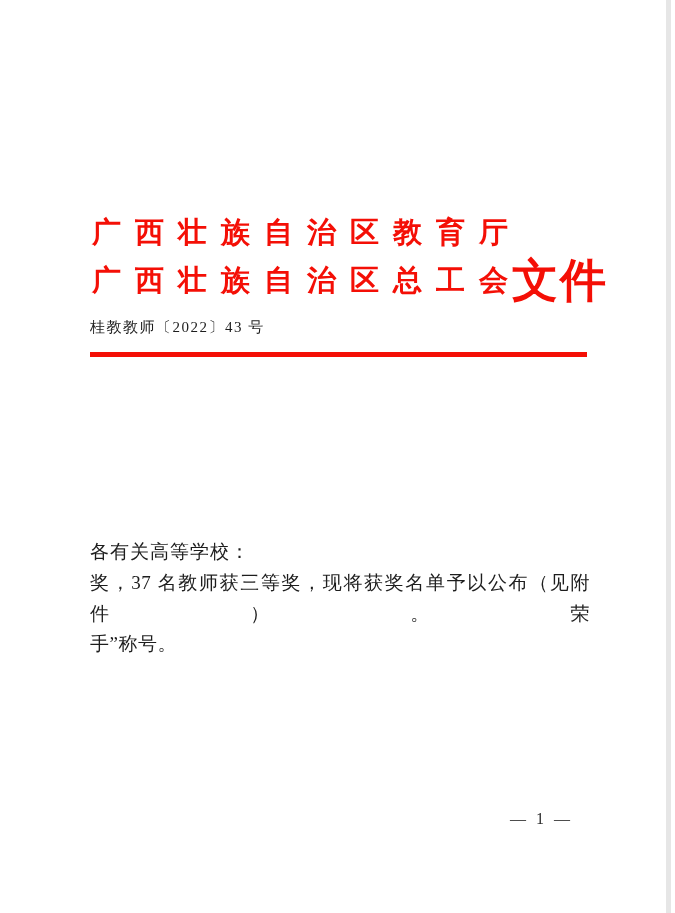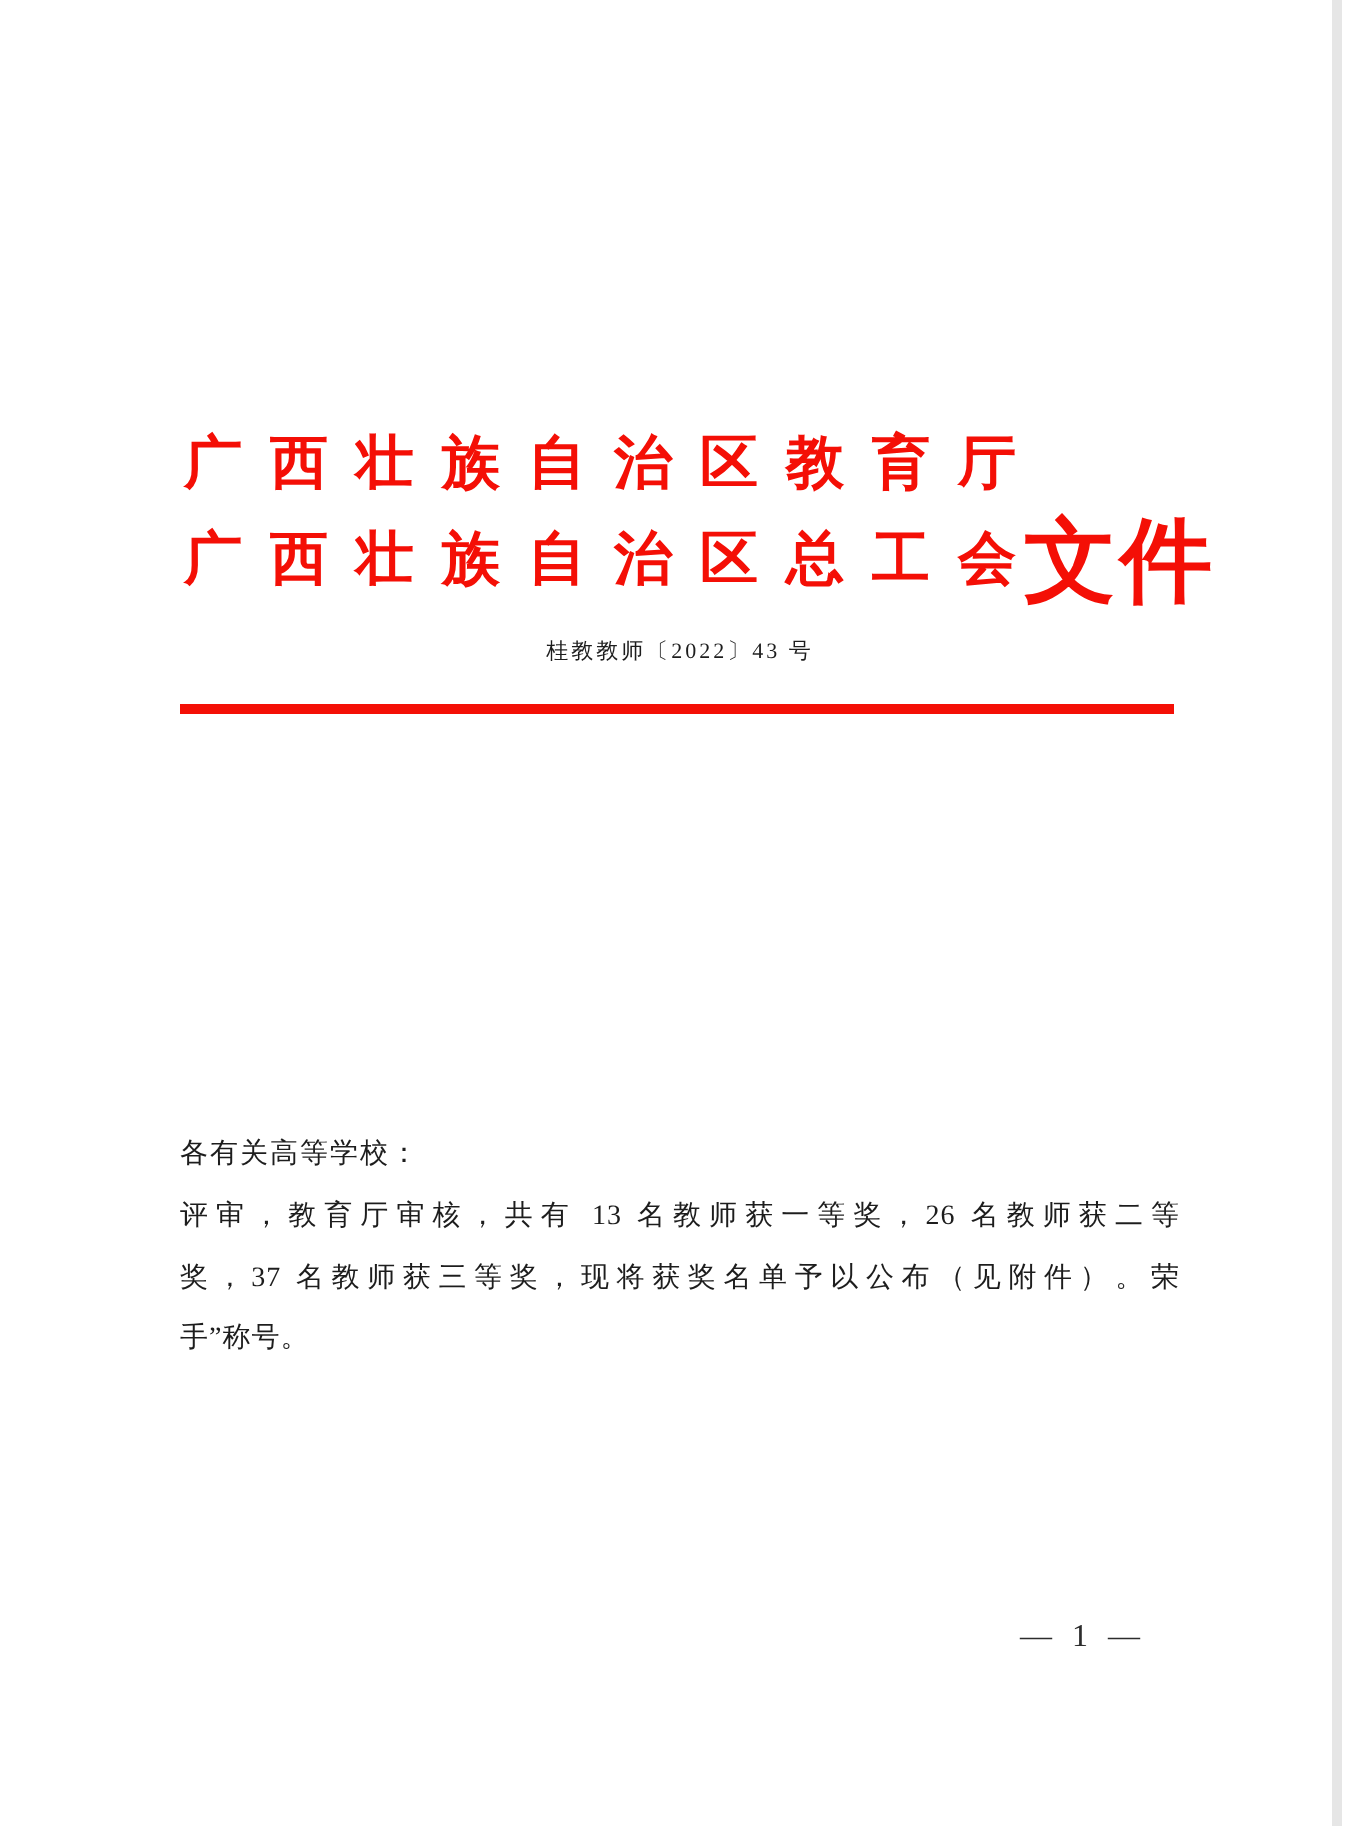--- a/index.html
+++ b/index.html
@@ -51,22 +51,21 @@
     letter-spacing: 2px;
     margin-left: 2px;
     white-space: nowrap;
   }
   
   .doc-number {
     position: absolute;
     top: 318px;
     left: 90px;
     width: 500px;
-    text-align: center;
-    font-size: 11px;
+    font-size: 15px;
     letter-spacing: 1.5px;
   }
   
   .red-rule {
     position: absolute;
     top: 352px;
     left: 90px;
     width: 497px;
     height: 5px;
     background: var(--accent-red, #f40f06);
@@ -82,23 +81,22 @@
     font-size: 27px;
     line-height: 38px;
     letter-spacing: 1px;
   }
   
   .body-block {
     position: absolute;
     top: 537px;
     left: 90px;
     width: 500px;
-    font-size: 14px;
+    font-size: 19px;
     line-height: 30.8px;
-    margin-top: 26px;
   }
   .salutation {
     text-align: left;
     letter-spacing: 1px;
   }
   .body-line {
     text-align: justify;
     text-align-last: justify;
     letter-spacing: 0.5px;
   }
@@ -134,21 +132,20 @@
     <div class="doc-type">文件</div>
   </div>
 
   <div class="doc-number">桂教教师〔2022〕43 号</div>
 
   <div class="red-rule"></div>
 
 
   <div class="body-block">
     <div class="salutation">各有关高等学校：</div>
-    <div class="body-line">评审，教育厅审核，共有 13 名教师获一等奖，26 名教师获二等</div>
     <div class="body-line">奖，37 名教师获三等奖，现将获奖名单予以公布（见附件）。荣</div>
     <div class="body-line short-line">手”称号。</div>
 
   </div>
 
   <div class="page-number">— 1 —</div>
 
   <div class="edge-strip"></div>
 
 </div>

